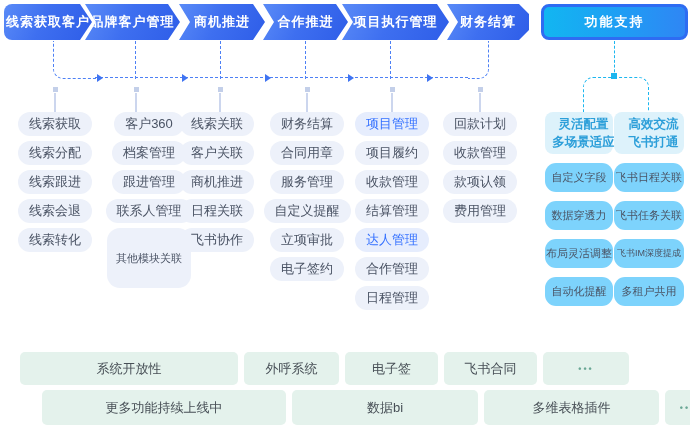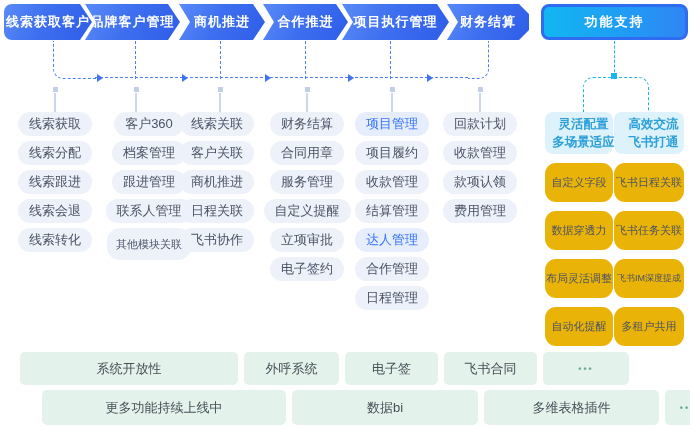--- a/index.html
+++ b/index.html
@@ -47,32 +47,32 @@
   .csplit-r{position:absolute;left:614px;top:77px;width:34px;height:35px;
     border-right:1.5px dashed #1cb6ef;border-top:1.5px dashed #1cb6ef;border-top-right-radius:10px;}
   
   .col{position:absolute;top:112px;width:110px;display:flex;flex-direction:column;align-items:center;gap:5px;}
   .col-0{left:0px;}.col-1{left:94px;}.col-2{left:162px;}.col-3{left:252px;}.col-4{left:337px;}.col-5{left:425px;}
   .pill{
     height:24px;line-height:24px;padding:0 11px;border-radius:13px;
     background:#edf1fa;color:#4a5364;font-size:13px;white-space:nowrap;
   }
   .pill.hl{color:#3370ff;background:#e6edfd;text-align:center;}
-  .pill.sm{font-size:11px;padding:4px 9px;}
+  .pill.sm{font-size:11px;padding:18px 9px;}
   
   .sgroup{position:absolute;top:112px;display:flex;flex-direction:column;align-items:center;}
   .sgroup-0{left:545px;width:68px;}
   .sgroup-1{left:614px;width:70px;}
   .shead{
     width:100%;box-sizing:border-box;height:42px;border-radius:8px;background:#ddf2fb;
     color:#2d9fd9;font-size:12.5px;font-weight:bold;line-height:1.45;
     display:flex;flex-direction:column;align-items:center;justify-content:center;white-space:nowrap;padding-left:9px;
   }
   .spill{
-    margin-top:9px;width:100%;box-sizing:border-box;height:39px;border-radius:11px;background:#eab308;
+    margin-top:9px;width:100%;box-sizing:border-box;height:29px;border-radius:11px;background:#7dd3fc;
     color:#4a5364;font-size:11px;display:flex;align-items:center;justify-content:center;white-space:nowrap;
   }
   .spill:first-of-type{margin-top:12px;}
   .spill.sm{font-size:9px;}
   
   .brow{position:absolute;display:flex;gap:6px;}
   .brow-0{left:20px;top:352px;height:33px;}
   .brow-1{left:30px;top:390px;height:35px;margin-left:12px;}
   .bbtn{
     height:100%;box-sizing:border-box;border-radius:5px;background:#e4f2ec;

